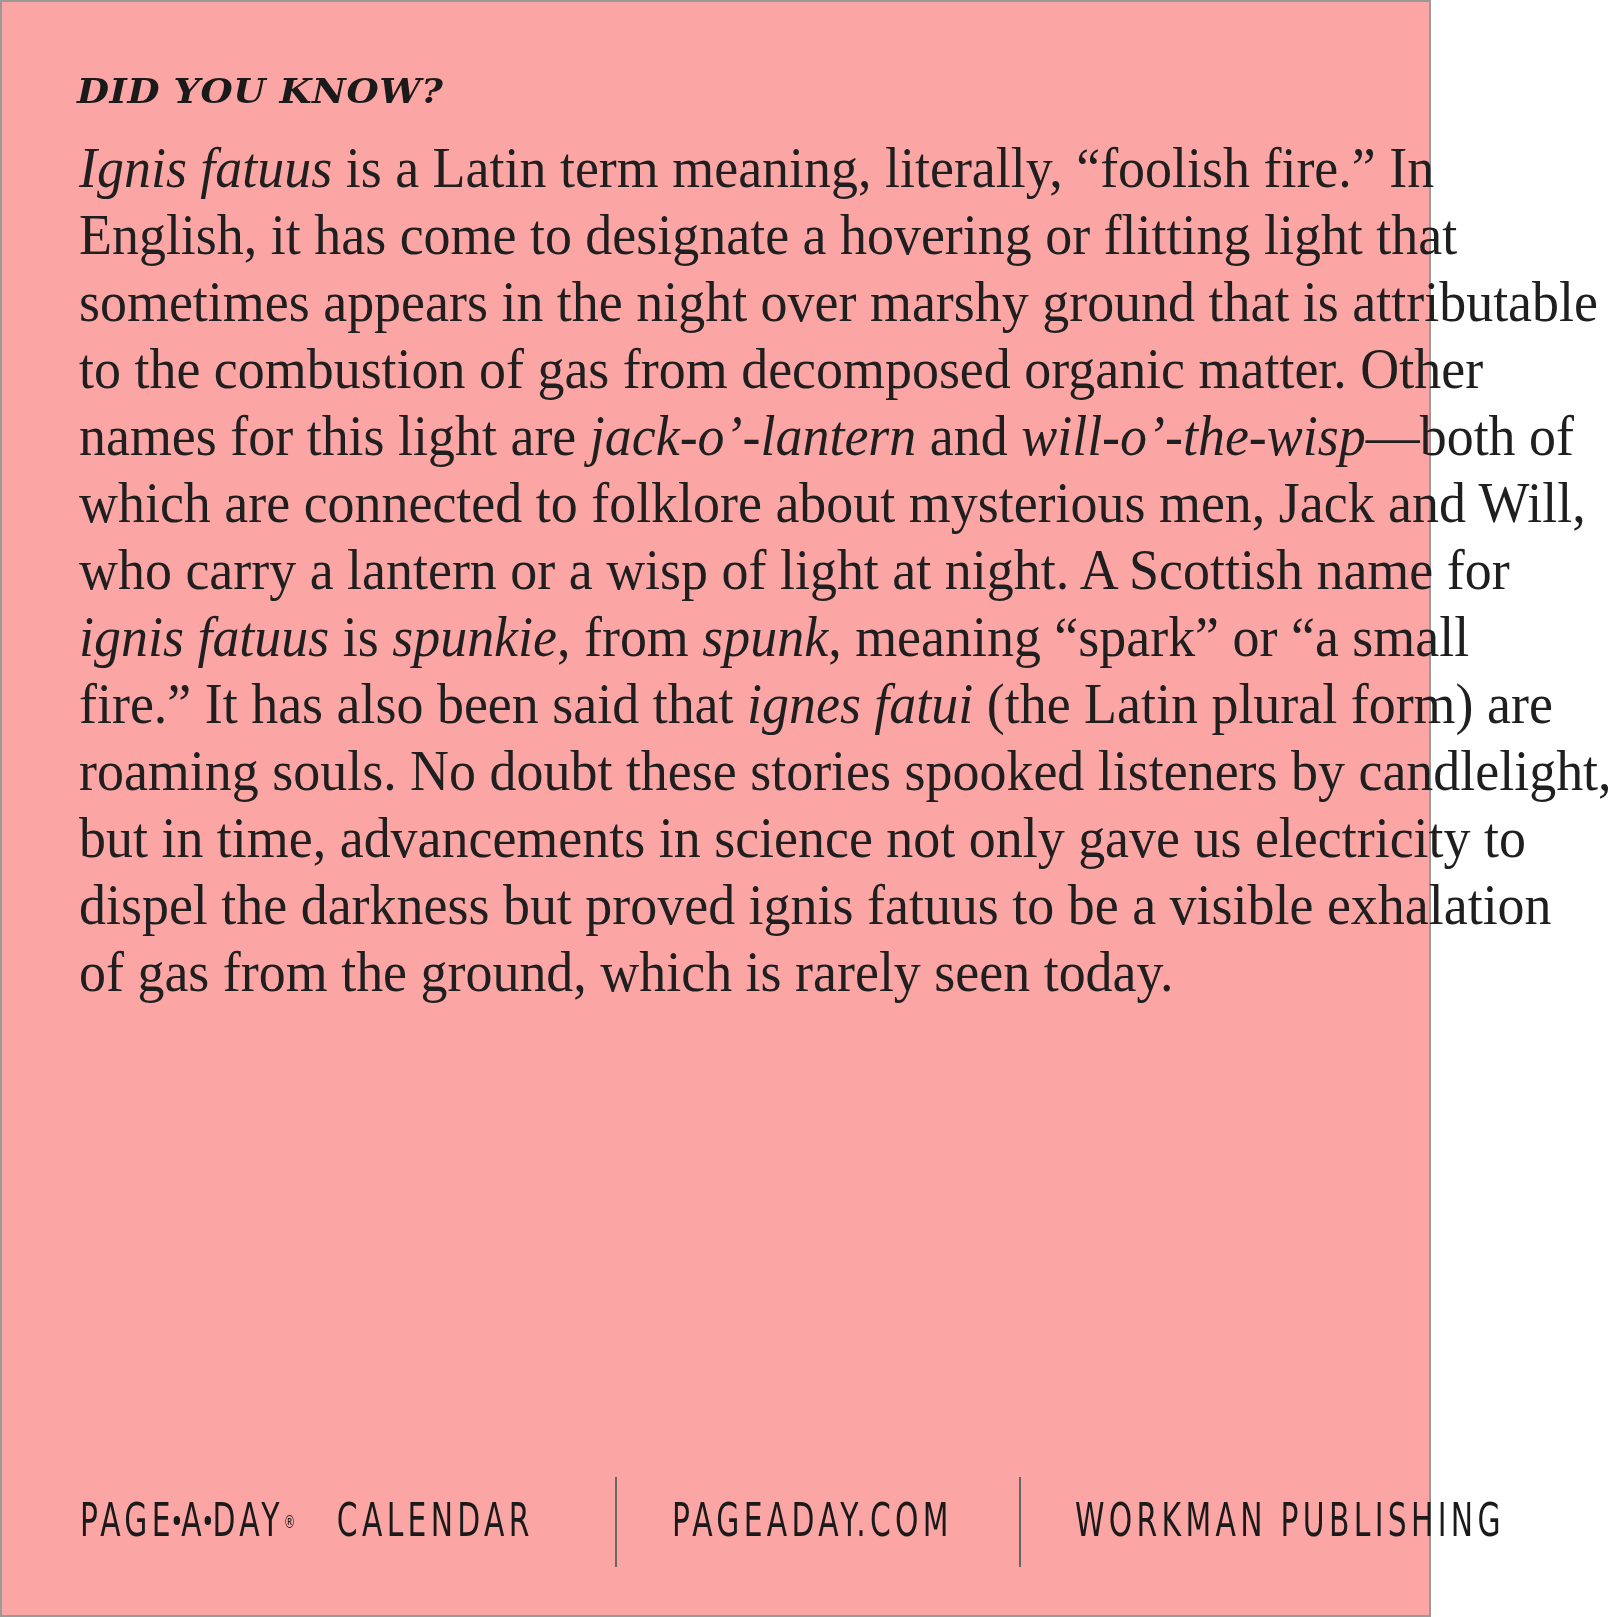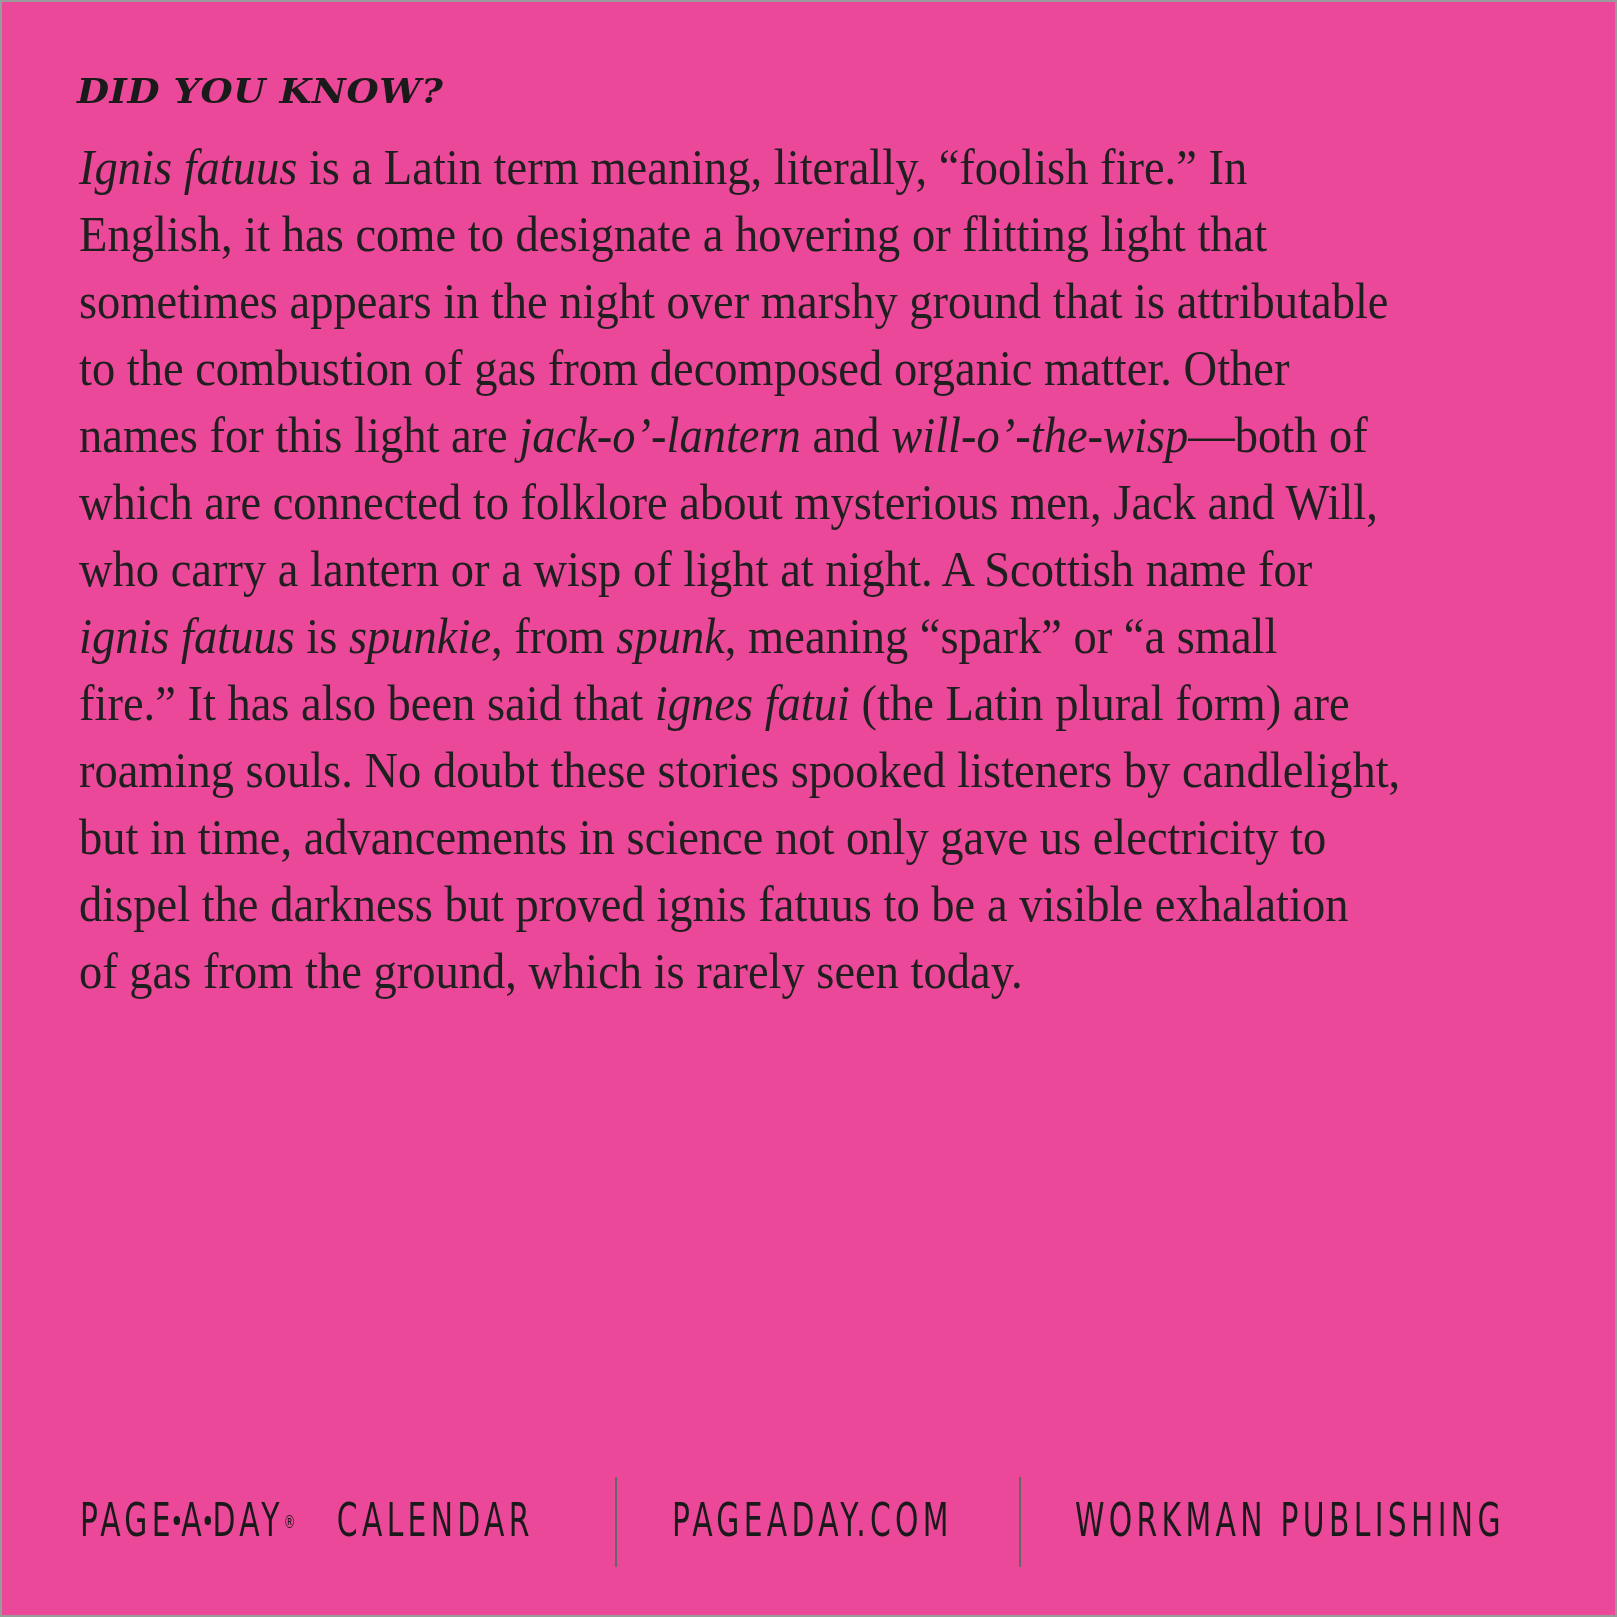--- a/index.html
+++ b/index.html
@@ -4,44 +4,44 @@
   <style>
     html, body { margin: 0; padding: 0; }
     body {
       width: 1617px; height: 1617px;
       background: #ffffff;
       position: relative;
       overflow: hidden;
     }
     .page {
       position: absolute; left: 0; top: 0;
-      width: 1617px; height: 1617px;
+      width: 1431px; height: 1617px;
       box-sizing: border-box;
       border: 2px solid #9a9a9a;
-      background: #ec4899;
+      background: #fca5a5;
     }
     .heading {
       position: absolute;
       left: 75px; top: 70px;
       font-family: "DejaVu Serif", serif;
       font-weight: bold;
       font-style: italic;
       font-size: 33px;
       letter-spacing: 0.5px;
       color: #1a1a1a;
       transform: scaleX(1.12);
       transform-origin: left center;
       white-space: nowrap;
     }
     .body-text {
       position: absolute;
       left: 77px; top: 132px;
       width: 1500px;
       font-family: "Liberation Serif", serif;
-      font-size: 50px;
+      font-size: 58px;
       line-height: 67px;
       color: #1f1f1f;
     }
     .line {
       display: block;
       white-space: nowrap;
       transform: scaleX(0.93);
       transform-origin: left center;
     }
     .body-text em { font-style: italic; }

